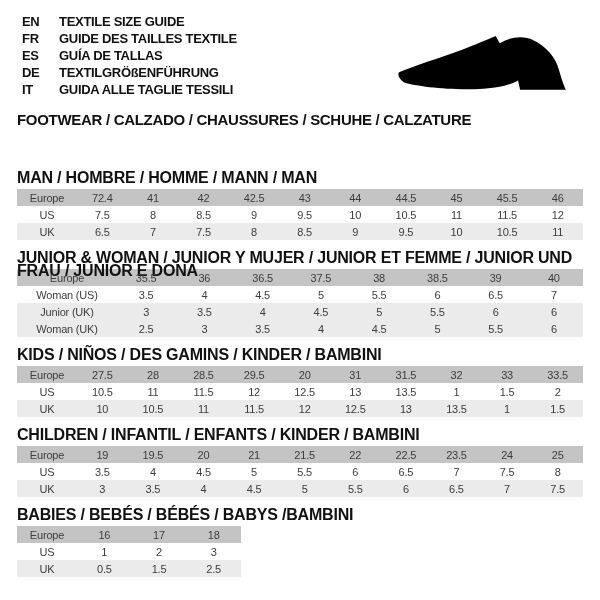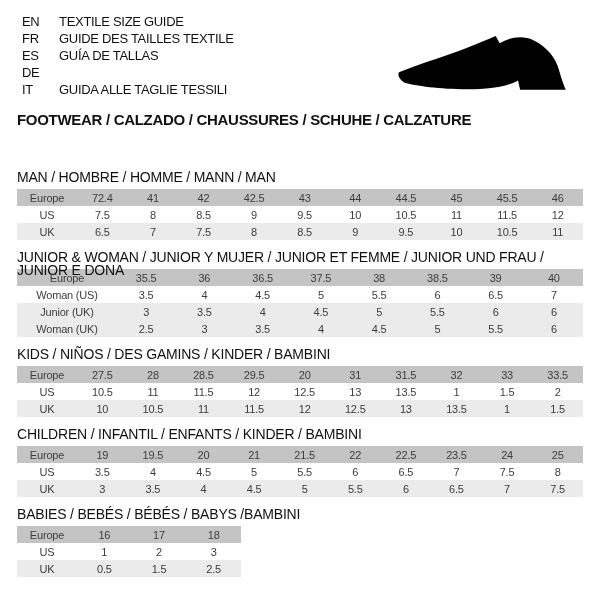--- a/index.html
+++ b/index.html
@@ -10,36 +10,36 @@
     color:#222;
     overflow:hidden;
   }
   .page { position:relative; width:600px; height:600px; padding:13px 17px 0 17px; }
 
   
   .top { position:relative; }
   .lang-list { margin-left:5px; }
   .lang-row {
     display:flex; align-items:center; height:17px;
-    font-weight:normal; font-size:13px; letter-spacing:-0.3px;
+    font-weight:bold; font-size:13px; letter-spacing:-0.3px;
     color:var(--title-text,#111);
   }
   .lang-code { width:37px; flex:0 0 37px; }
   .category {
     margin-top:13px; font-size:15px; font-weight:bold;
     letter-spacing:-0.3px; color:var(--title-text,#111);
   }
   .shoe { position:absolute; left:380px; top:20px; width:176px; height:62px; }
   .shoe svg { width:100%; height:100%; display:block; }
 
   
   .tables { margin-top:43px; }
   .size-section { margin-bottom:11px; }
   .section-title {
-    font-size:14px; font-weight:normal; letter-spacing:-0.2px;
+    font-size:16px; font-weight:bold; letter-spacing:-0.2px;
     color:var(--title-text,#111); margin-bottom:5px; height:13px; line-height:13px;
   }
   table.size-table { border-collapse:collapse; table-layout:fixed; width:566px; }
   table.size-table.narrow { width:224px; }
   table.size-table tr { height:17px; }
   table.size-table td {
     font-size:11px; color:var(--cell-text,#3d3d3d); text-align:center;
     padding:0; vertical-align:middle; letter-spacing:-0.2px; overflow:hidden; white-space:nowrap;
   }
   td.label-cell { width:60px; text-align:left; padding-left:5px; }
@@ -62,20 +62,21 @@
         <div class="lang-row">
     <span class="lang-code">FR</span>
     <span class="lang-label">GUIDE DES TAILLES TEXTILE</span>
   </div>
         <div class="lang-row">
     <span class="lang-code">ES</span>
     <span class="lang-label">GUÍA DE TALLAS</span>
   </div>
         <div class="lang-row">
     <span class="lang-code">DE</span>
+    <span class="lang-label">TEXTILGRÖßENFÜHRUNG</span>
   </div>
         <div class="lang-row">
     <span class="lang-code">IT</span>
     <span class="lang-label">GUIDA ALLE TAGLIE TESSILI</span>
   </div>
       </div>
     <div class="shoe">
       <svg viewBox="0 0 173 60" preserveAspectRatio="none" aria-hidden="true">
         <path fill="#000" d="M 2,38
              C 20,31 42,24 62,17

